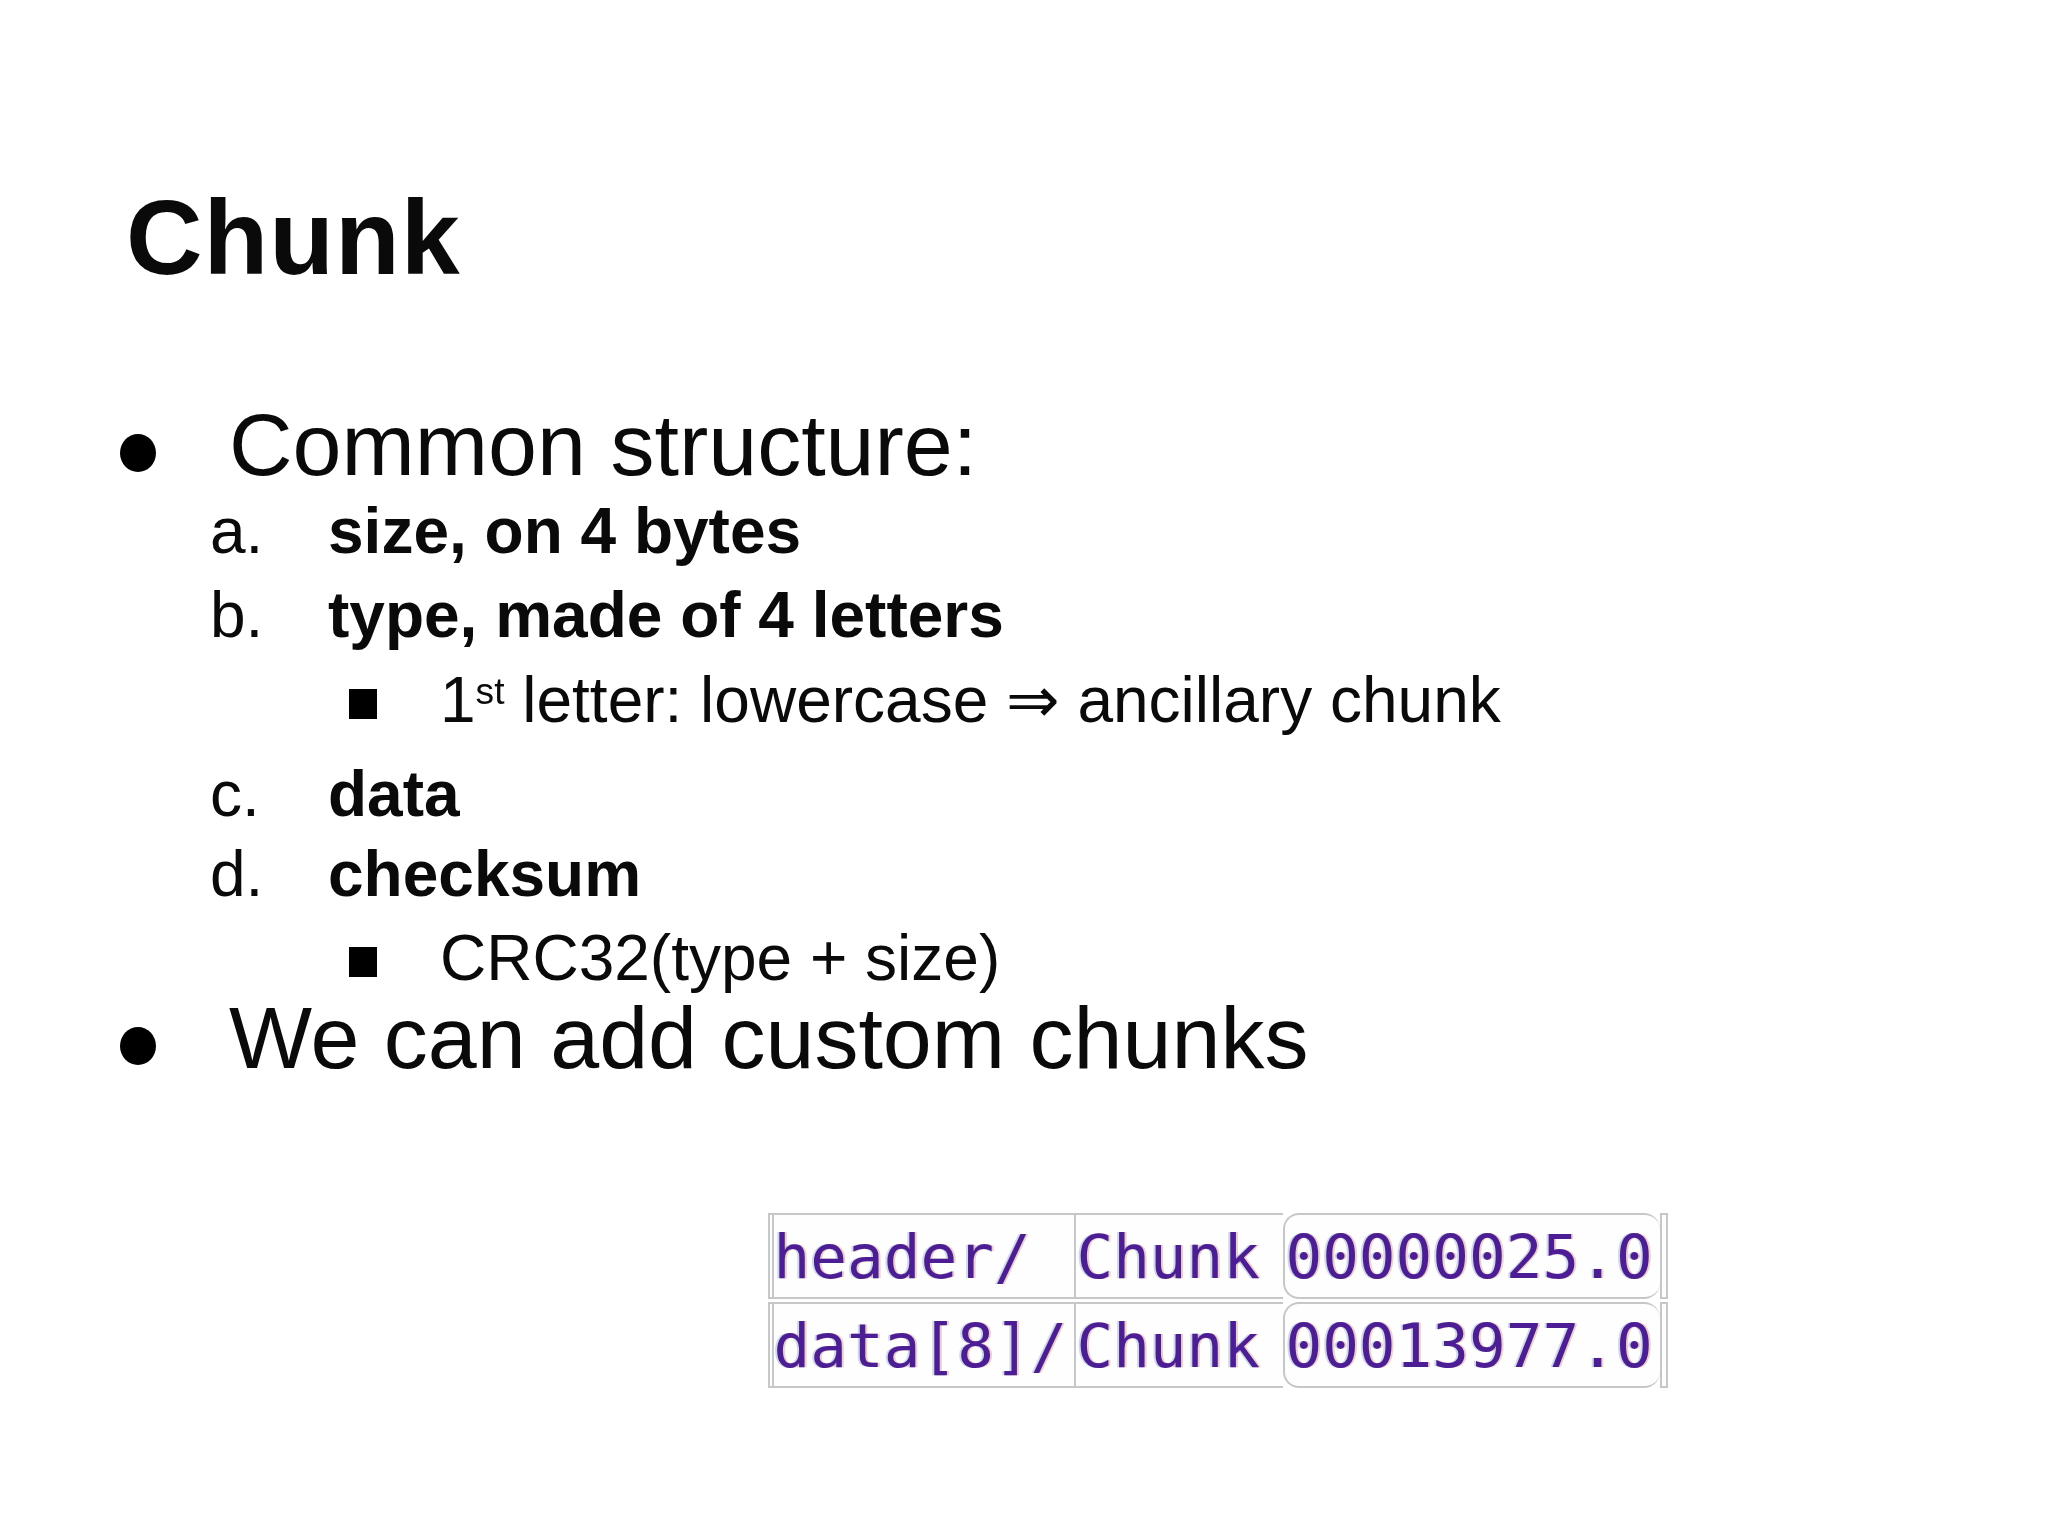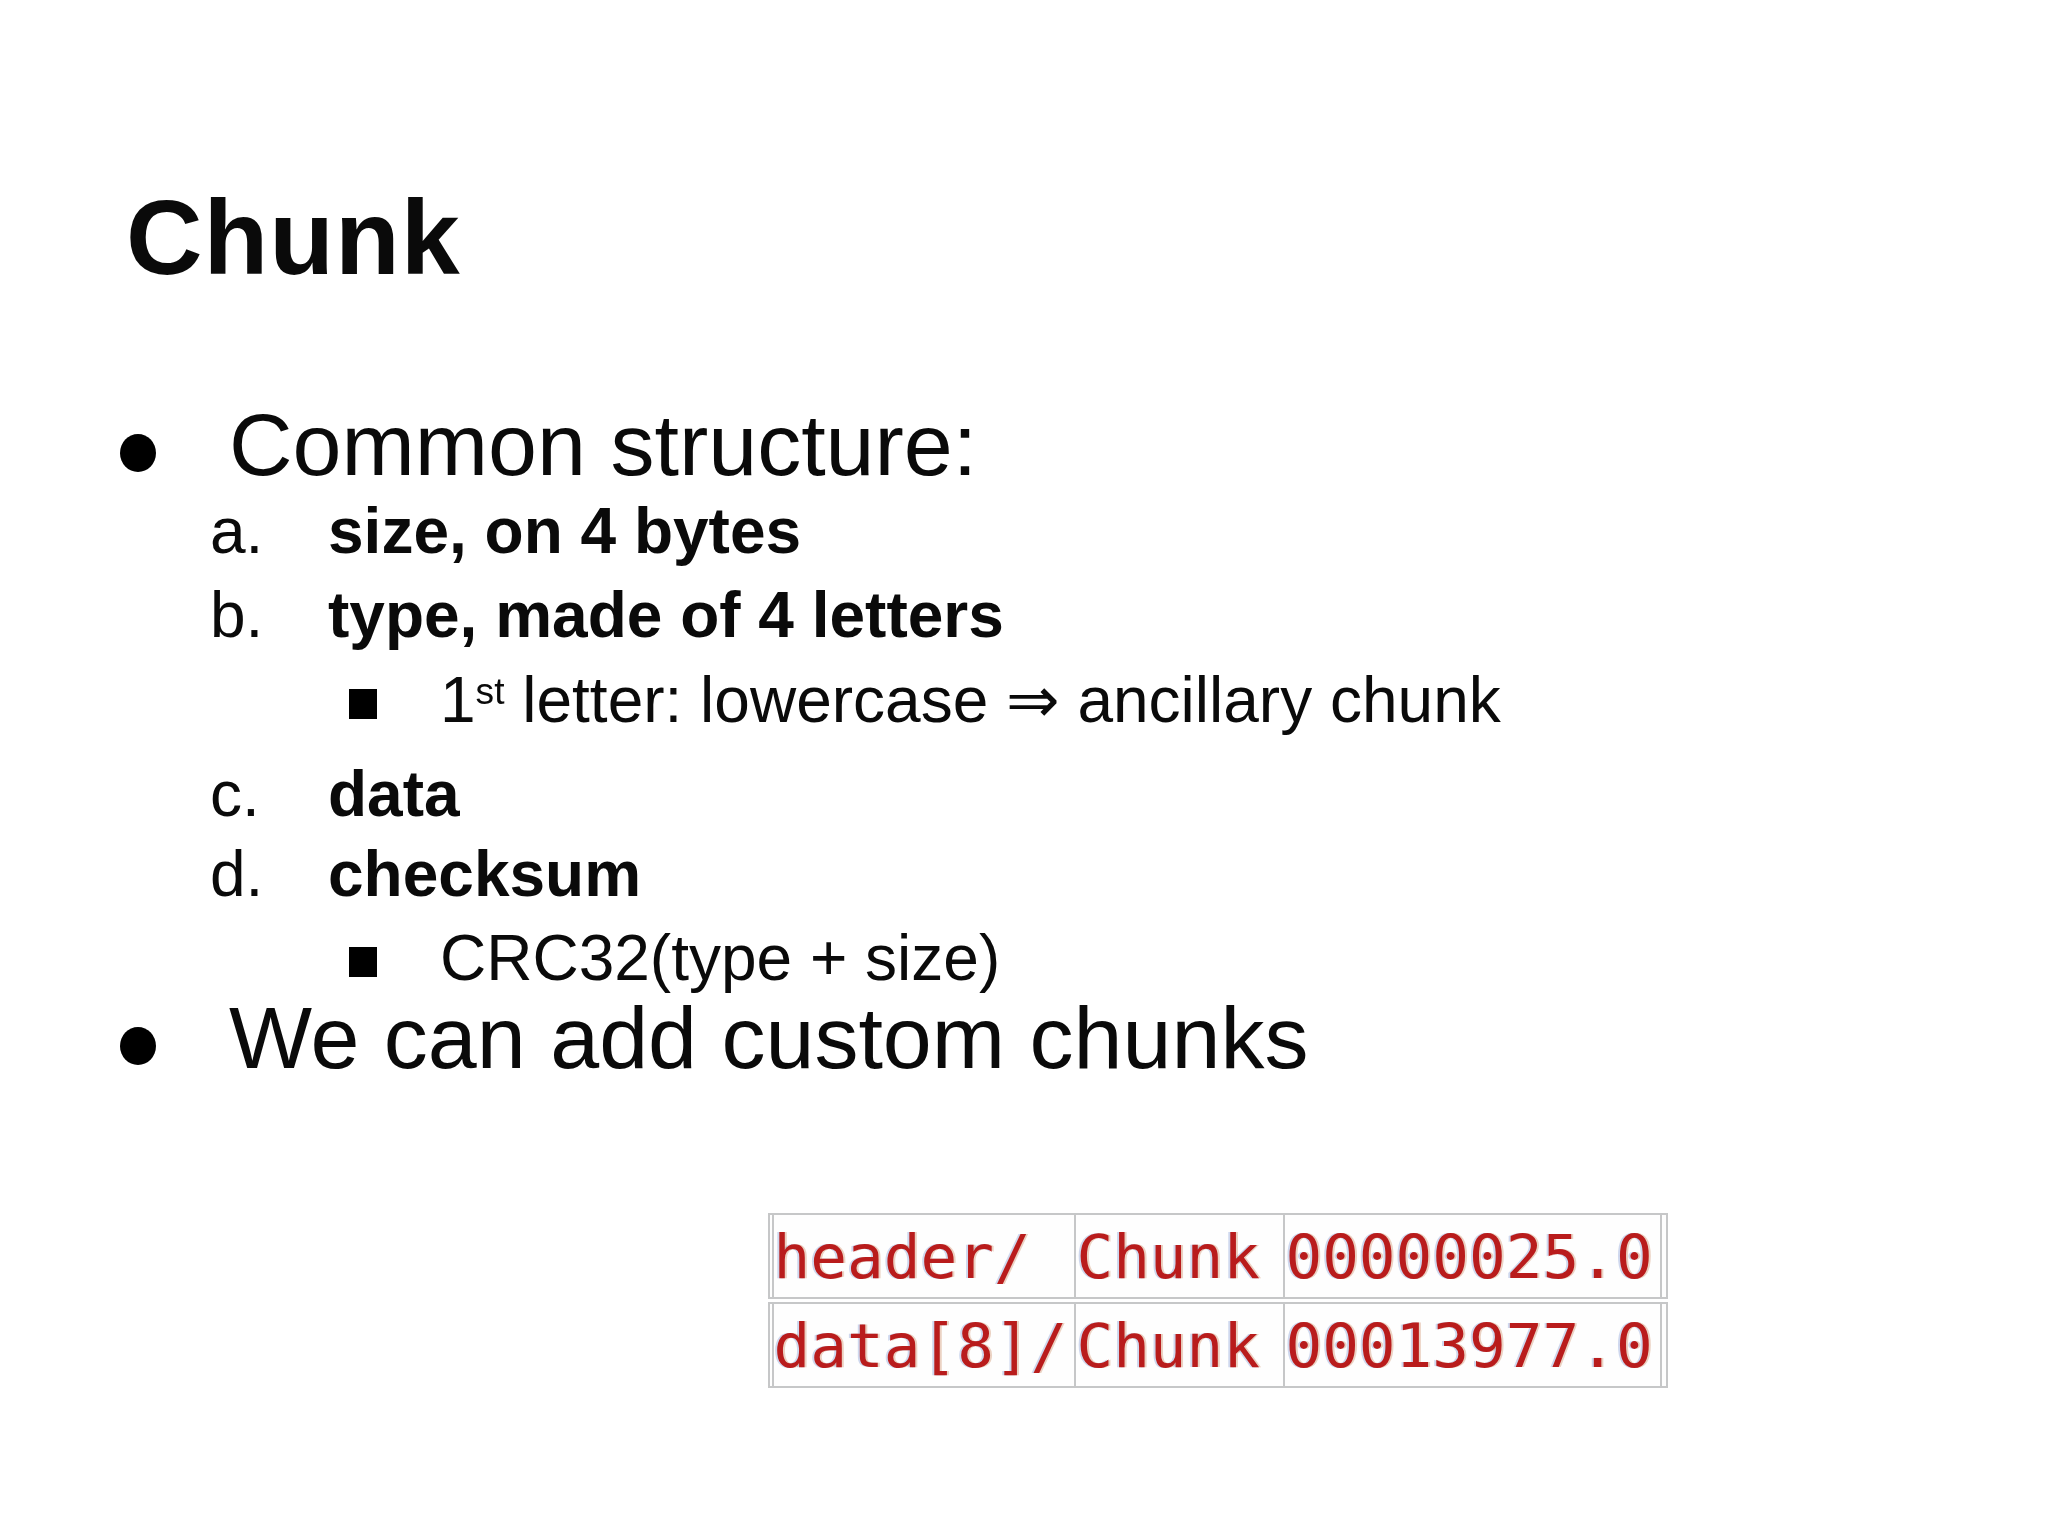--- a/index.html
+++ b/index.html
@@ -36,36 +36,36 @@
     width:28px; height:30px; background:#000;
   }
   .l3 .t { position:absolute; left:440px; top:4px; white-space:nowrap; }
   .l3 sup { font-size:0.58em; vertical-align:0.48em; letter-spacing:0; }
 
   
   .chunk-table-wrap { position:absolute; left:768px; top:1210px; }
   table.chunk {
     border-collapse:separate; border-spacing:0 3px;
     font-family:"DejaVu Sans Mono", monospace;
-    font-size:61px; line-height:1; color:#b91c1c;
+    font-size:61px; line-height:1; color:#4c1d95;
   }
   table.chunk td {
     box-sizing:border-box; height:86px; padding:0;
     vertical-align:middle;
     border-top:2px solid #c6c7c8;
     border-bottom:2px solid #c6c7c8;
     border-left:2px solid #c6c7c8;
     background:#fefefe;
     text-shadow:2px 0 0 rgba(186,98,44,0.28), -2px 0 0 rgba(86,118,196,0.28);
   }
   table.chunk td:last-child { border-right:2px solid #c6c7c8; }
   td.c0 { width:12px; }
   td.c1 { width:342px; padding-left:13px; }
   td.c2 { width:338px; padding-left:17px; }
-  td.c3 { width:418px; padding-left:24px; }
+  td.c3 { width:418px; padding-left:24px;border-radius:16px; }
   td.c4 { width:29px; }
 </style>
 </head>
 <body>
 
 <div class="slide">
 
   <div class="title">Chunk</div>
 
   <div class="l1" style="top:401px">

